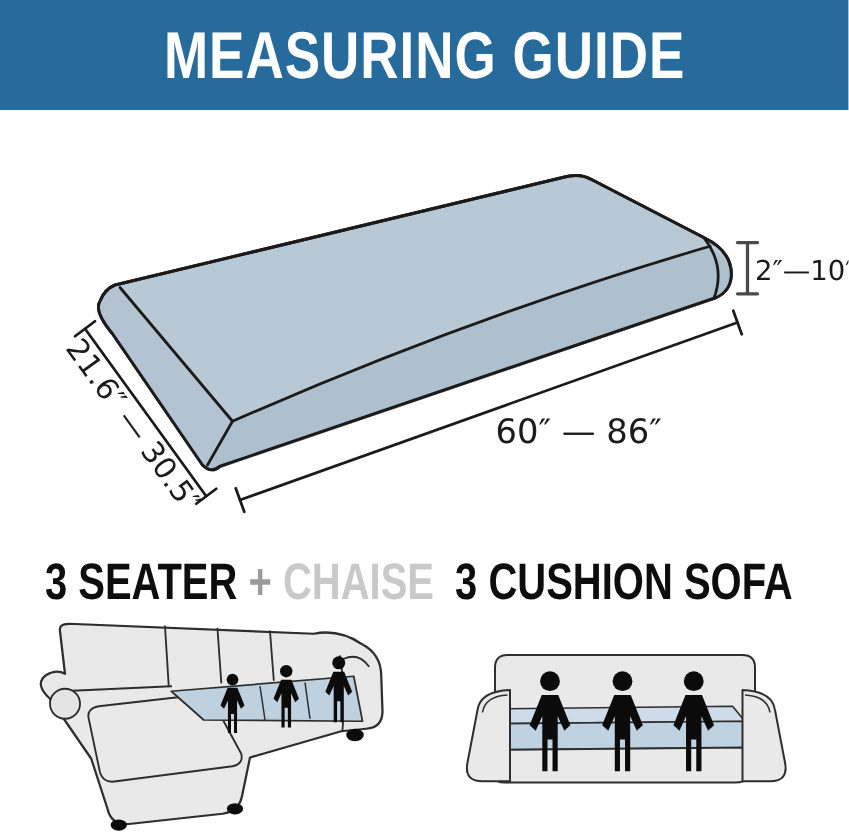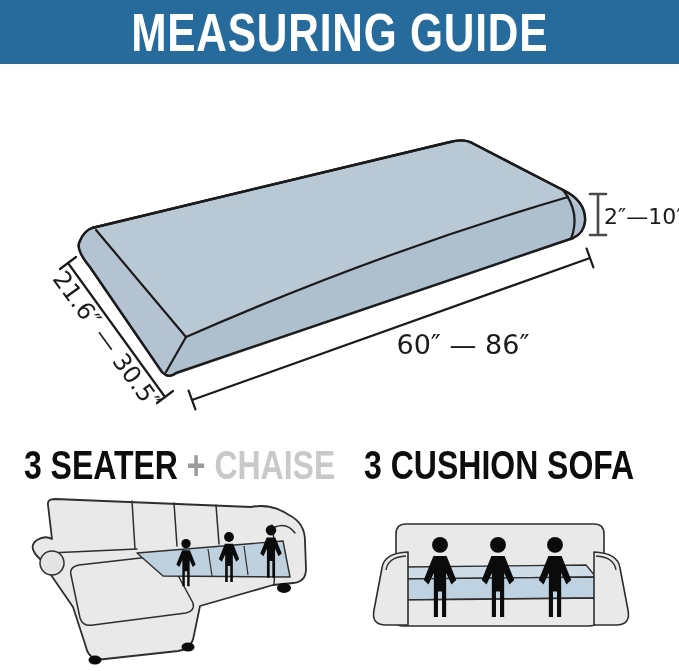--- a/index.html
+++ b/index.html
@@ -2,38 +2,38 @@
 <html><head>
 <meta charset="utf-8">
 <style>
   html,body{margin:0;padding:0;background:#ffffff;}
   .page{
     position:relative;width:679px;height:671px;background:#ffffff;overflow:hidden;
     font-family:"Liberation Sans",sans-serif;
   }
   
   .banner{
-    position:absolute;left:0;top:0;width:679px;height:64px;background:#276B9D;
+    position:absolute;left:0;top:0;width:679px;height:88px;background:#276B9D;
     display:flex;align-items:center;justify-content:center;
   }
   .banner .title{
     color:#ffffff;font-weight:bold;font-size:53px;letter-spacing:1px;
     display:inline-block;transform:scaleX(0.80);transform-origin:center;white-space:nowrap;
   }
   
   .diagram-svg{position:absolute;left:0;top:88px;}
   .dim-text{font-family:"DejaVu Sans",sans-serif;fill:#1b1b1b;}
   
   .label-row .label{
     position:absolute;top:441px;height:48px;display:flex;align-items:center;justify-content:center;
     white-space:nowrap;
   }
   .label-inner{display:inline-block;transform:scaleX(0.78);transform-origin:center;
     font-weight:bold;font-size:41px;color:#0d0d0d;letter-spacing:0px;}
-  .label-left{left:15px;width:330px;}
+  .label-left{left:27px;width:330px;}
   .label-right{left:357px;width:285px;}
   .plus{color:#9B9B9B;}
   .grey{color:#C9C9C9;}
   
   .sofa-left-svg{position:absolute;left:25px;top:495px;}
   .sofa-right-svg{position:absolute;left:368px;top:520px;}
 </style>
 </head>
 <body>
 

